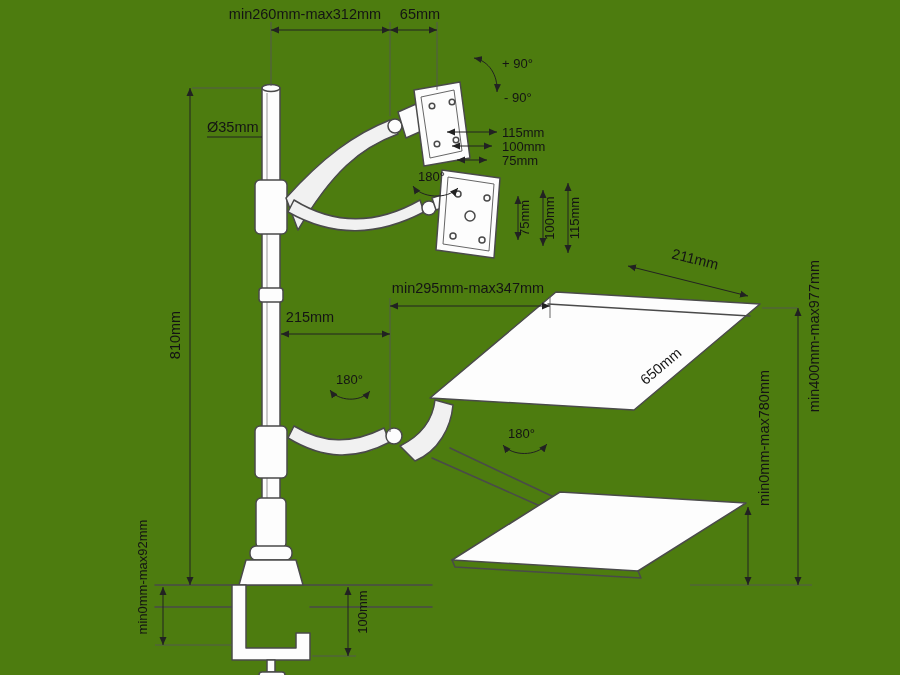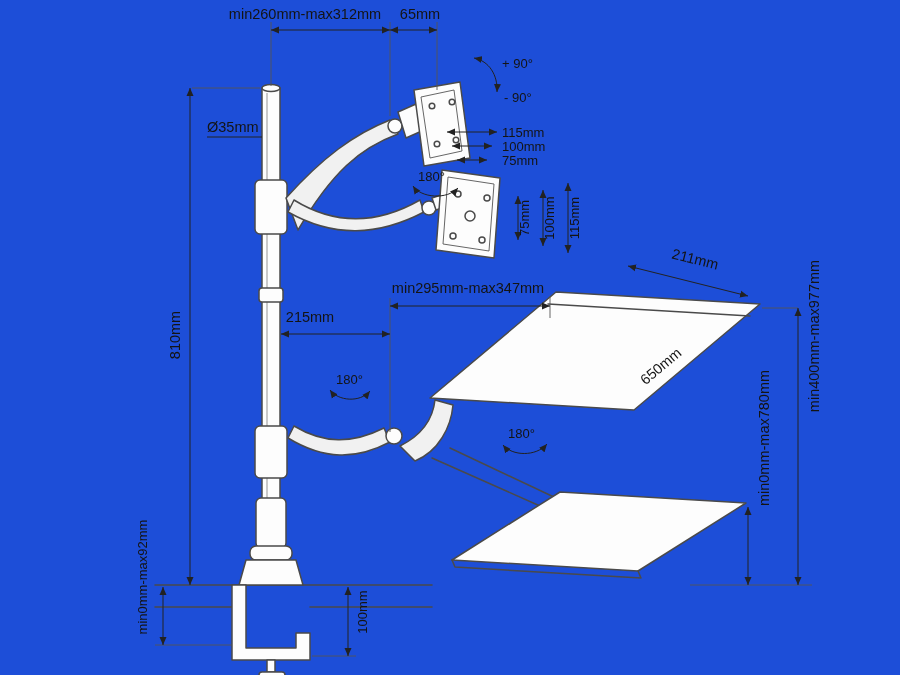--- a/index.html
+++ b/index.html
@@ -1,17 +1,17 @@
 <!DOCTYPE html>
 <html><head>
 <meta charset="utf-8">
 <style>
   html,body{margin:0;padding:0;background:#ffffff;}
   .canvas{
-    position:relative;width:900px;height:675px;background:#1d4ed8;
+    position:relative;width:900px;height:675px;background:#4d7c0f;
     font-family:"Liberation Sans", sans-serif;overflow:hidden;
   }
   svg{display:block;}
   .ln{fill:none;stroke:#4a4a4a;stroke-width:1.5;stroke-linejoin:round;stroke-linecap:round;}
   .fillw{fill:#fdfdfd;}
   .fillg{fill:#f1f1f1;}
   .dim{fill:none;stroke:#222222;stroke-width:1;}
   .ext{fill:none;stroke:#555555;stroke-width:0.9;}
   .hl{fill:none;stroke:#c9c9c9;stroke-width:2;}
   .lbl{font-family:"Liberation Sans", sans-serif;font-size:13px;fill:#141414;}

